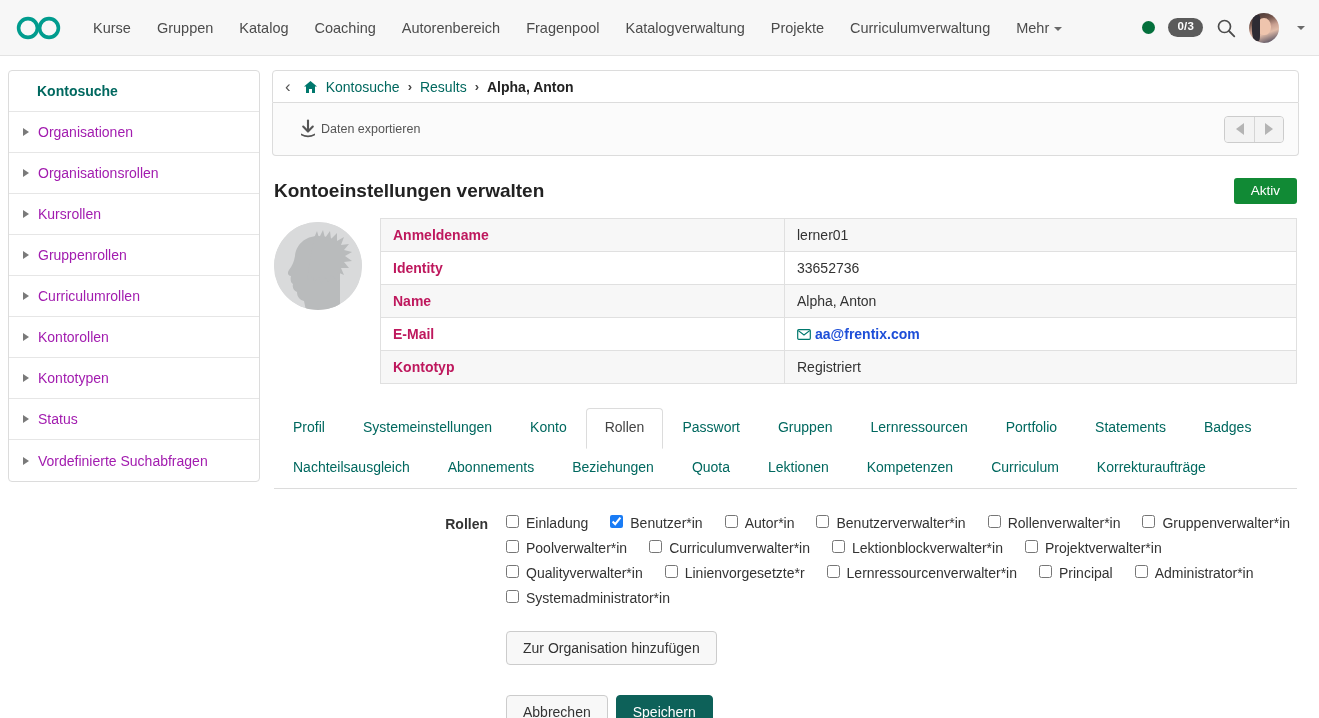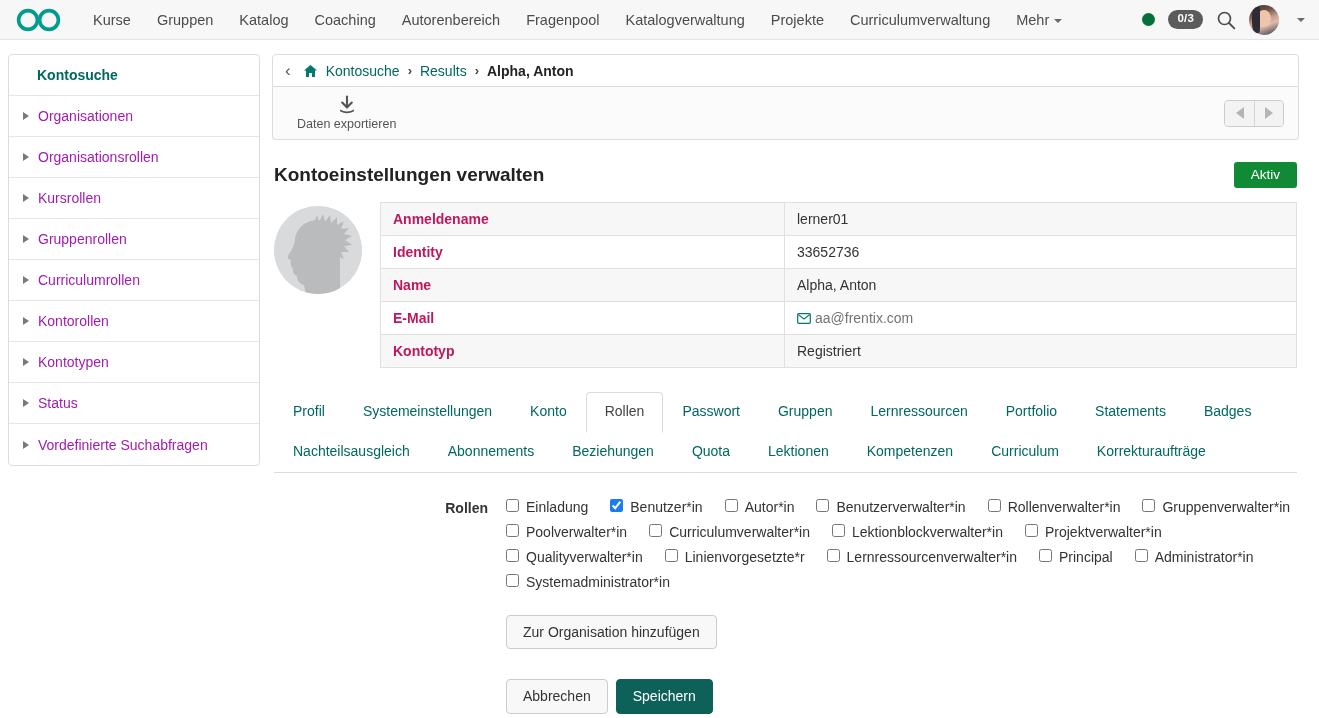--- a/index.html
+++ b/index.html
@@ -9,21 +9,21 @@
     width: 1319px; height: 718px;
     background: #ffffff;
     font-family: "Liberation Sans", sans-serif;
     font-size: 14px;
     color: #333333;
     overflow: hidden;
   }
 
   
   #topnav {
-    height: 40px;
+    height: 56px;
     background: #f7f7f7;
     border-bottom: 1px solid #e3e3e3;
     display: flex;
     align-items: center;
     padding: 0 14px 0 16px;
     position: relative;
   }
   #logo {
     width: 46px; height: 28px;
     margin-right: 18px;
@@ -177,21 +177,21 @@
     border-radius: 0 0 4px 4px;
     background: #fbfbfb;
     height: 53px;
     display: flex;
     align-items: center;
     justify-content: space-between;
     padding: 0 14px 0 18px;
   }
   #export-btn {
     display: flex;
-    flex-direction: column;
+    flex-direction: row;
     align-items: center;
     gap: 2px;
     cursor: pointer;
     color: #555;
     font-size: 12.5px;
     padding: 2px 6px;
   }
   #pager {
     display: flex;
     border: 1px solid #ccc;
@@ -252,21 +252,21 @@
     border: 1px solid #e0e0e0;
     padding: 8px 12px;
     font-size: 14px;
     height: 31px;
     vertical-align: middle;
   }
   #info-table tr:nth-child(odd) td { background: #f7f7f7; }
   #info-table tr:nth-child(even) td { background: #ffffff; }
   #info-table td.k { font-weight: bold; color: #be185d; width: 404px; }
   #info-table td.v { color: #333; }
-  .mail-link { color: #737373; text-decoration: none; cursor: pointer; }
+  .mail-link { color: #1d4ed8; text-decoration: none; cursor: pointer; font-weight: bold; }
 
   
   #tabs {
     margin-top: 24px;
     border-bottom: 1px solid #dcdcdc;
     padding-bottom: 0;
     display: flex;
     flex-wrap: wrap;
     row-gap: 0px;
     column-gap: 0px;

